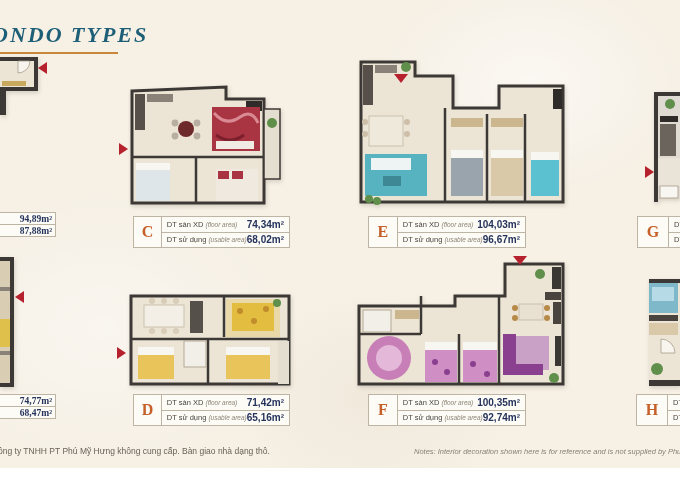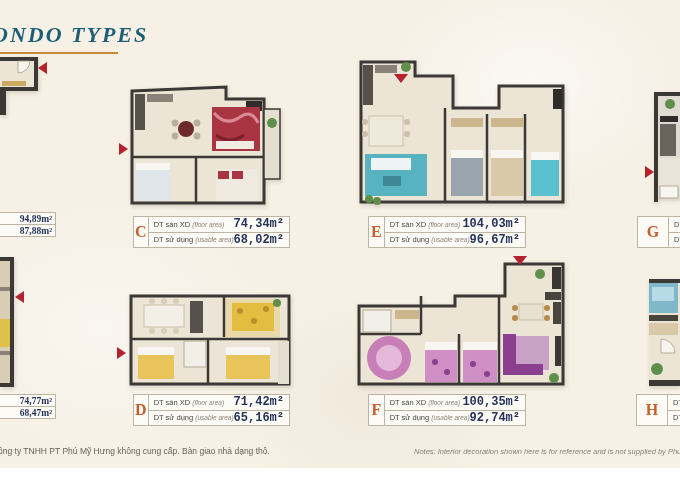--- a/index.html
+++ b/index.html
@@ -26,21 +26,21 @@
   .info-box{position:absolute;height:32px;display:flex;background:#fdfbf5;
             border:1px solid var(--box-border,#bdb4a3);box-sizing:border-box;}
   .letter-cell{width:30px;display:flex;align-items:center;justify-content:center;
             font-family:"Liberation Serif",serif;font-weight:bold;font-size:16px;
             color:var(--letter,#c65f2a);border-right:1px solid var(--box-border,#bdb4a3);}
   .rows{flex:1;display:flex;flex-direction:column;}
   .row{flex:1;display:flex;justify-content:space-between;align-items:center;padding:0 5px;}
   .row + .row{border-top:1px solid var(--box-border,#bdb4a3);}
   .lbl{font-size:7.5px;color:var(--label,#4a453f);white-space:nowrap;}
   .sub{font-size:6.5px;font-style:italic;color:#8d8578;}
-  .val{font-family:Liberation Mono, monospace;font-weight:bold;font-size:12px;
+  .val{font-family:Liberation Sans, sans-serif;font-weight:bold;font-size:10px;
        color:var(--value,#25335c);white-space:nowrap;}
   .value-stack{position:absolute;left:-64px;width:120px;}
   .value-box{height:13px;background:#fdfbf5;border:1px solid var(--box-border,#bdb4a3);
        display:flex;align-items:center;justify-content:flex-end;padding-right:3px;
        font-family:"Liberation Serif",serif;font-weight:bold;font-size:9.5px;
        color:var(--value,#25335c);box-sizing:border-box;}
   .value-box + .value-box{margin-top:-1px;}
   .footer-left{position:absolute;left:-2px;top:446px;font-size:8.5px;
        color:var(--footer-text,#6b6257);white-space:nowrap;}
   .footer-right{position:absolute;left:414px;top:447px;font-size:7.5px;font-style:italic;

